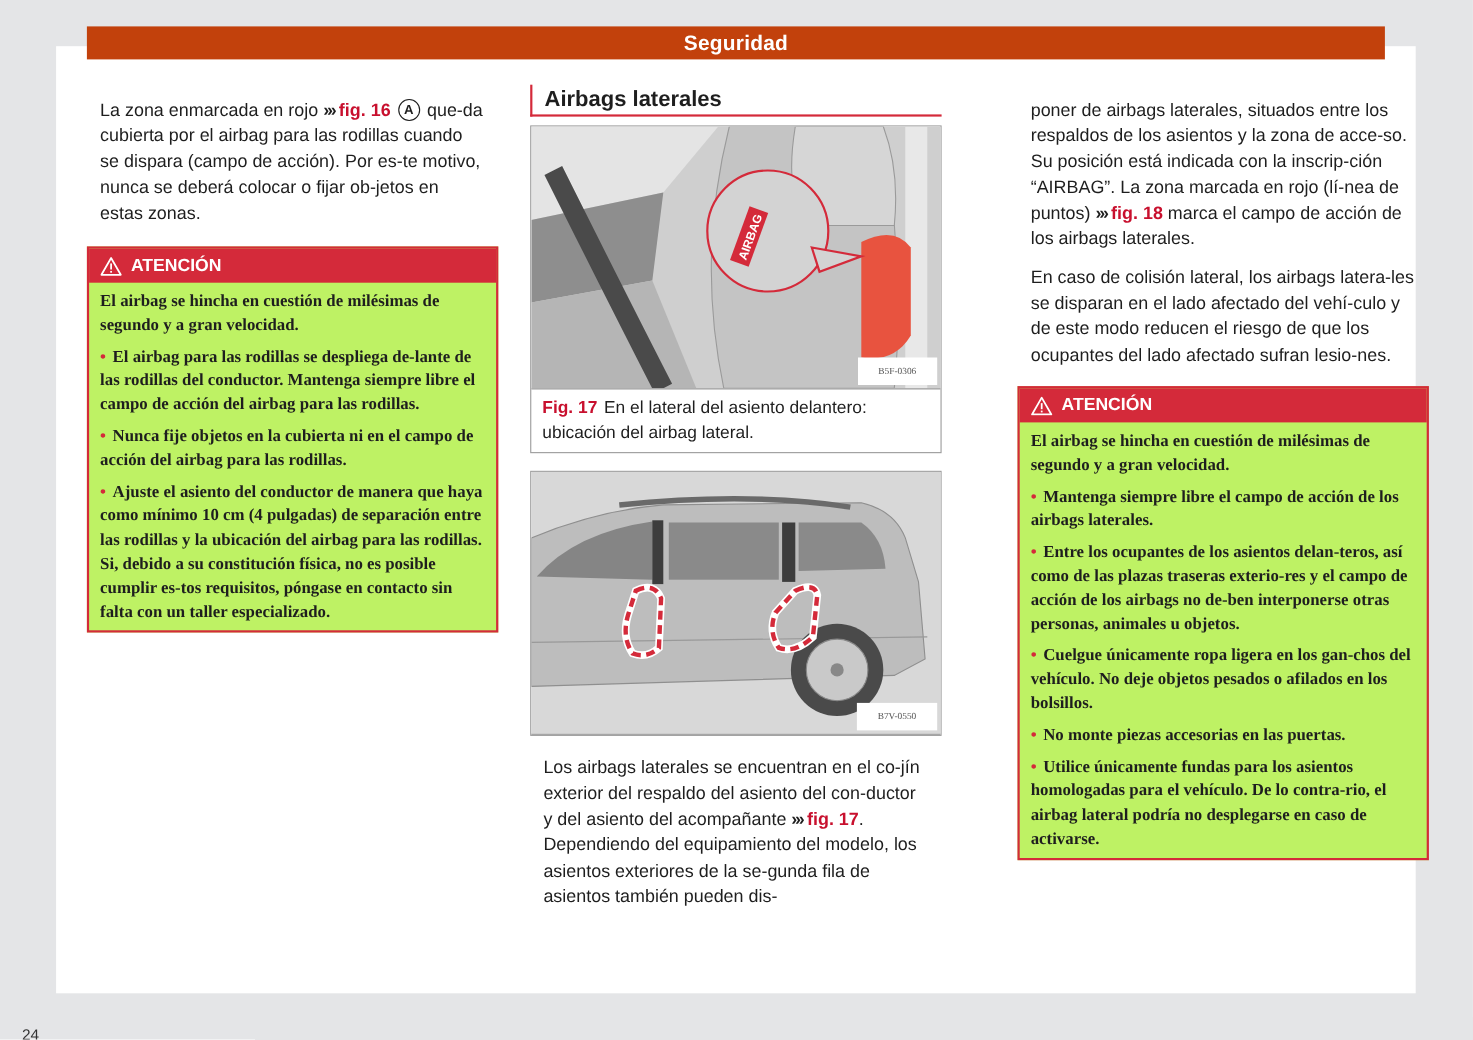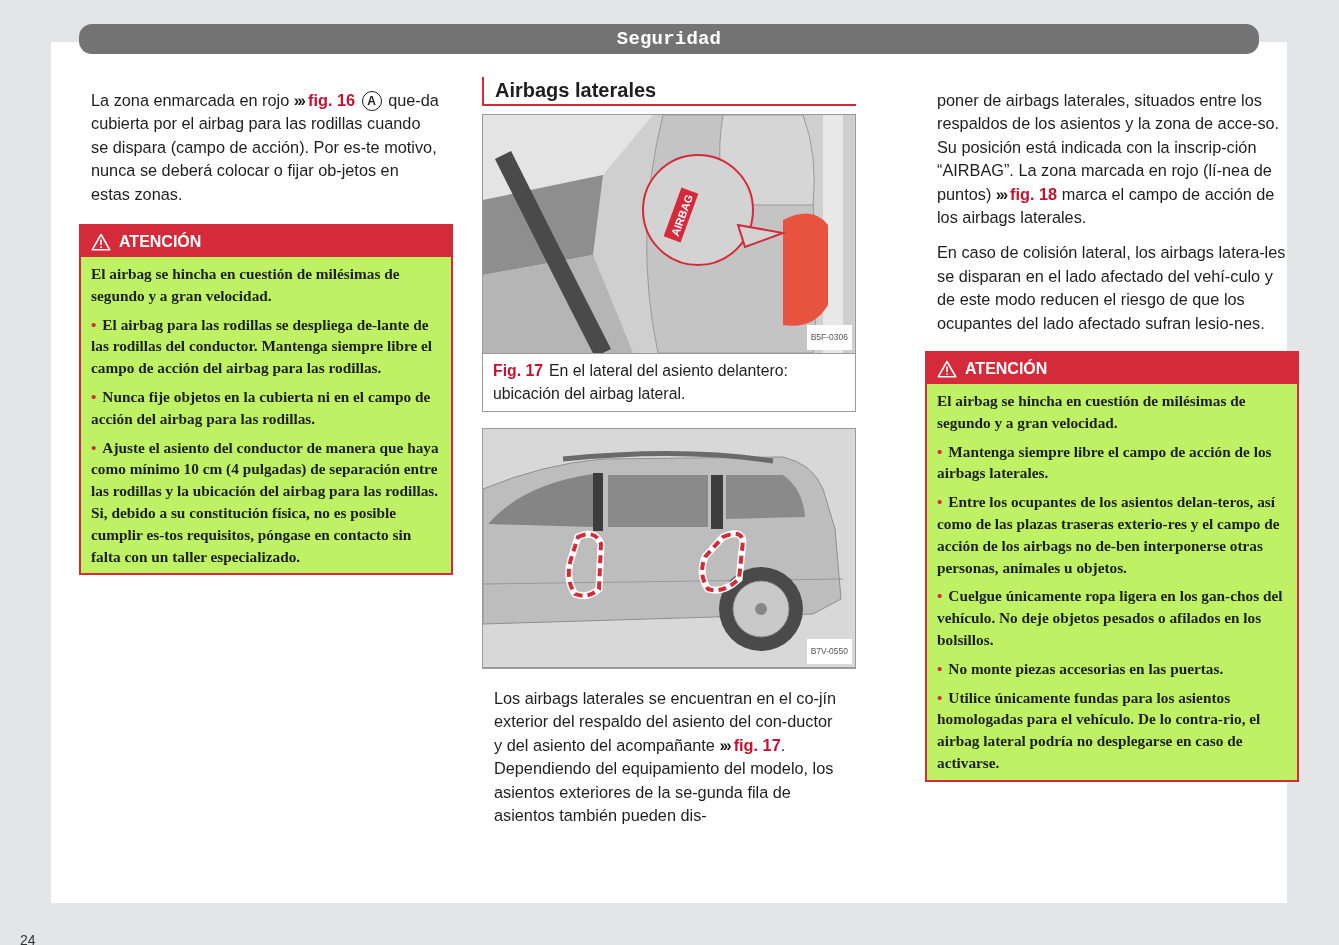--- a/index.html
+++ b/index.html
@@ -5,24 +5,23 @@
     html, body { margin: 0; padding: 0; }
     body {
       width: 1339px; height: 945px; background: #e4e5e7;
       position: relative; overflow: hidden;
       font-family: "DejaVu Sans", "Liberation Sans", sans-serif;
       color: #1e1e1e;
     }
     .page { position: absolute; left: 51px; top: 42px; width: 1236px; height: 861px; background: #ffffff; }
     .header-bar {
       position: absolute; left: 79px; top: 24px; width: 1180px; height: 30px;
-      background: #737373; color: #ffffff; font-weight: bold; font-size: 19px;
+      background: #c2410c; color: #ffffff; font-weight: bold; font-size: 19px;
       text-align: center; line-height: 31px; letter-spacing: 0.2px;
-      font-family: Liberation Mono, monospace;
-      border-radius: 13px;
+      font-family: Liberation Sans, sans-serif;
     }
     .page-number { position: absolute; left: 20px; top: 932px; font-size: 14px; color: #333; font-family: "Liberation Sans", sans-serif; }
 
     .col { position: absolute; font-size: 16.3px; line-height: 23.4px; font-family: "Liberation Sans", sans-serif; }
     .col p { margin: 12px; }
     .col1 { left: 79px; top: 77px; width: 374px; }
     .col2 { left: 482px; top: 77px; width: 374px; }
     .col3 { left: 925px; top: 77px; width: 374px; }
 
     .ref-arrow { font-weight: bold; color: #1e1e1e; letter-spacing: -2px; margin-right: 4px; }
@@ -46,21 +45,21 @@
     .section-title {
       font-weight: bold; font-size: 20px; line-height: 26px; padding: 0 0 3px 11px;
       border-left: 2px solid #d42a3a; border-bottom: 2px solid #d42a3a; height: 29px;
       box-sizing: border-box; margin-bottom: 8px;
     }
 
     .figure { border: 1px solid #9a9a9a; background: #fff; }
     .figure .art { position: relative; border-bottom: 1px solid #9a9a9a; overflow: hidden; background: #d9d9d9; }
     .figure .code {
       position: absolute; right: 3px; bottom: 3px; background: #fff; font-size: 8.5px; color: #555;
-      padding: 1px 4px; font-family: Liberation Sans, sans-serif;
+      padding: 1px 19px; font-family: Liberation Serif, serif;
     }
     .figure .caption { padding: 6px 10px 6px 10px; font-size: 15.8px; line-height: 22.5px; }
     .figure .caption .fig-label { color: #c8102e; font-weight: bold; margin-right: 6px; }
   </style>
 </head>
 <body>
 
 <div class="page"></div>
 <div class="header-bar">Seguridad</div>
 

